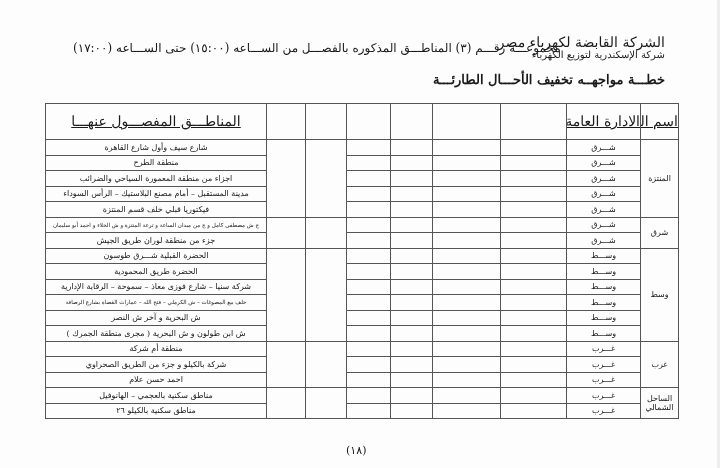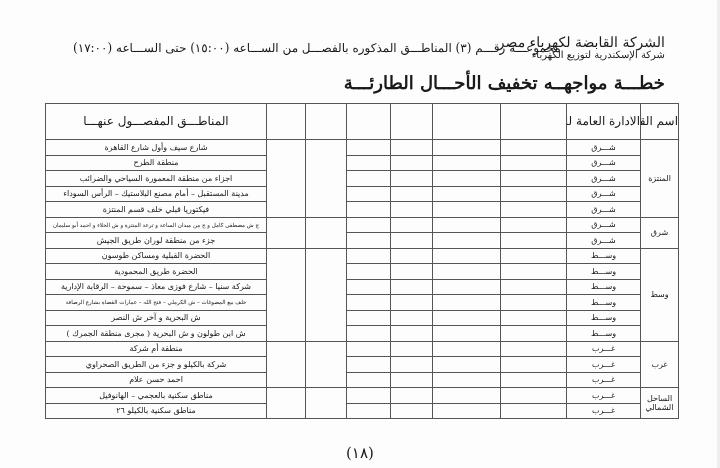--- a/index.html
+++ b/index.html
@@ -3,36 +3,36 @@
 <meta charset="utf-8">
 <style>
   html, body { margin:0; padding:0; }
   body {
     width:720px; height:468px; background:#fdfdfd; position:relative; overflow:hidden;
     font-family: "DejaVu Serif", serif; color:#1a1a1a;
   }
   .hdr { position:absolute; direction:rtl; white-space:nowrap; }
   #h-company { right:55px; top:24px; font-size:14px;margin-top:10px; }
   #h-subsidiary { right:55px; top:49px; font-size:10px; }
-  #h-title { right:55px; top:72px; font-size:18px; font-weight:bold; letter-spacing:1px; }
+  #h-title { right:55px; top:72px; font-size:13px; font-weight:bold; letter-spacing:1px; }
   #h-group { left:73px; top:41px; font-size:12px; }
   table.grid {
     position:absolute; left:45px; top:103px; width:633px;
     border-collapse:collapse; direction:rtl; table-layout:fixed;
   }
   table.grid td, table.grid th {
     border:1.2px solid #555; padding:0; height:14.5px;
     font-size:8px; text-align:center; font-weight:normal; overflow:hidden; white-space:nowrap;
   }
-  table.grid th { height:35px; font-size:12px; line-height:15px; }
+  table.grid th { height:35px; font-size:14px; line-height:15px;text-decoration:underline; }
   td.sector { font-size:8.5px; }
   td.admin { letter-spacing:4px; font-weight:bold; font-size:8.5px; }
   td.area { font-size:7.5px;margin-top:38px; }
   td.area.small { font-size:5.6px; }
-  #page-num { position:absolute; left:346px; top:444px; font-size:15px; direction:rtl; }
+  #page-num { position:absolute; left:346px; top:444px; font-size:11px; direction:rtl; }
   .rmargin { position:absolute; right:0; top:0; width:3px; height:468px; background:#eee; }
 </style>
 </head>
 <body>
 
 <div class="hdr" id="h-company">الشركة القابضة لكهرباء مصر</div>
 <div class="hdr" id="h-subsidiary">شركة الإسكندرية لتوزيع الكهرباء</div>
 <div class="hdr" id="h-title">خطـــة مواجهــه تخفيف الأحـــال الطارئـــة</div>
 <div class="hdr" id="h-group">مجموعـــة رقـــم (٣) المناطـــق المذكوره بالفصـــل من الســـاعه (١٥:٠٠) حتى الســـاعه (١٧:٠٠)</div>
 
@@ -126,21 +126,21 @@
       </tr>
       <tr>
         <td class="sector" rowspan="6" style="white-space: normal;">وسط</td>
         <td class="admin">وســـط</td>
         <td></td>
         <td></td>
         <td></td>
         <td></td>
         <td rowspan="6"></td>
         <td rowspan="6"></td>
-        <td class="area">الحضرة القبلية ومساكن طوسون</td>
+        <td class="area">الحضرة القبلية شـــرق طوسون</td>
       </tr>
       <tr>
         <td class="admin">وســـط</td>
         <td></td>
         <td></td>
         <td></td>
         <td></td>
         <td class="area">الحضرة طريق المحمودية</td>
       </tr>
       <tr>

